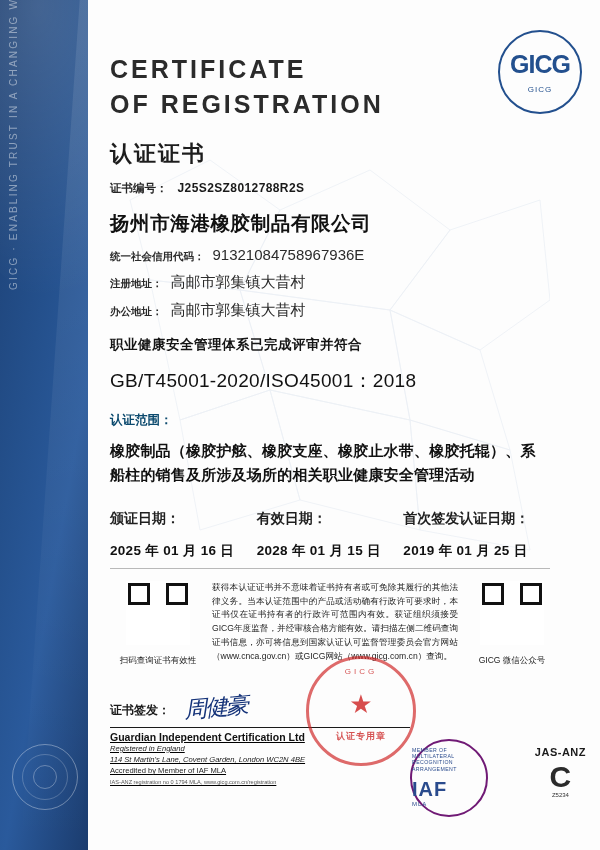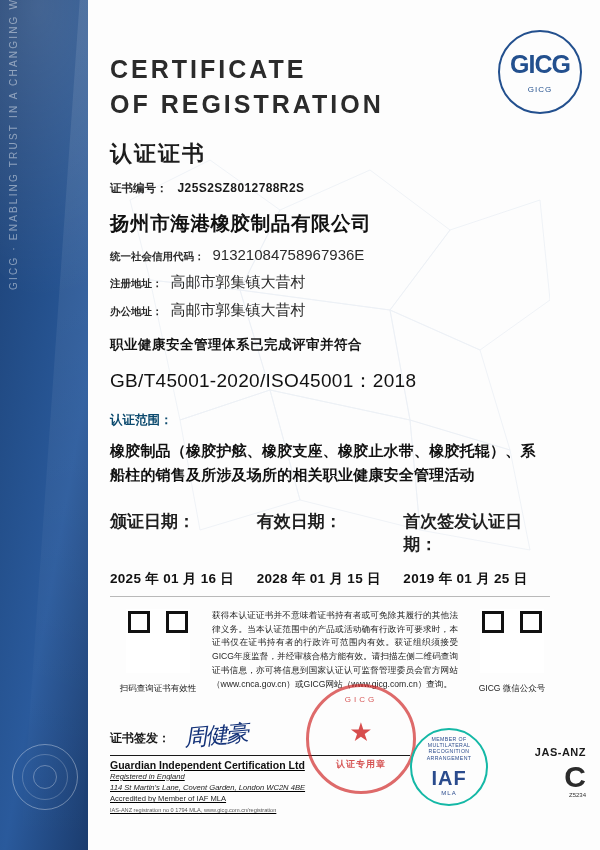--- a/index.html
+++ b/index.html
@@ -186,21 +186,21 @@
     letter-spacing: 0.2px;
   }
 
   .dates {
     margin-top: 22px;
     display: flex;
     width: 440px;
   }
   .date-col { width: 148px; }
   .date-head {
-    font-size: 17px;
+    font-size: 14px;
     font-weight: bold;
     color: #1f1f1f;
   }
   .date-val {
     margin-top: 10px;
     font-size: 13.5px;
     font-weight: bold;
     color: #111;
     letter-spacing: 0.3px;
   }
@@ -358,26 +358,26 @@
     letter-spacing: -1px;
   }
   .gicg-logo .sm {
     font-size: 8px;
     letter-spacing: 1px;
     margin-top: 6px;
   }
   .iaf-logo {
     position: absolute;
     right: 112px;
-    bottom: 44px;
+    bottom: 33px;
     width: 74px;
     height: 74px;
     border-radius: 50%;
-    border: 2px solid #14b8a6;
-    text-align: center;
+    border: 2px solid #701a75;
+    text-align: left;
     color: #2a4b8d;
   }
   .iaf-logo .ring-txt {
     font-size: 5.2px;
     letter-spacing: 0.4px;
     margin-top: 6px;
     color: #2a4b8d;
     line-height: 1.2;
   }
   .iaf-logo .iaf {
@@ -387,21 +387,21 @@
     letter-spacing: 1px;
   }
   .iaf-logo .mla {
     font-size: 6px;
     letter-spacing: 1px;
   }
   .jasanz {
     position: absolute;
     right: 14px;
     bottom: 52px;
-    text-align: right;
+    text-align: center;
     color: #1b1b1b;
   }
   .jasanz .name {
     font-size: 11px;
     font-weight: bold;
     letter-spacing: 0.5px;
   }
   .jasanz .mark {
     margin-top: 4px;
     font-size: 30px;

